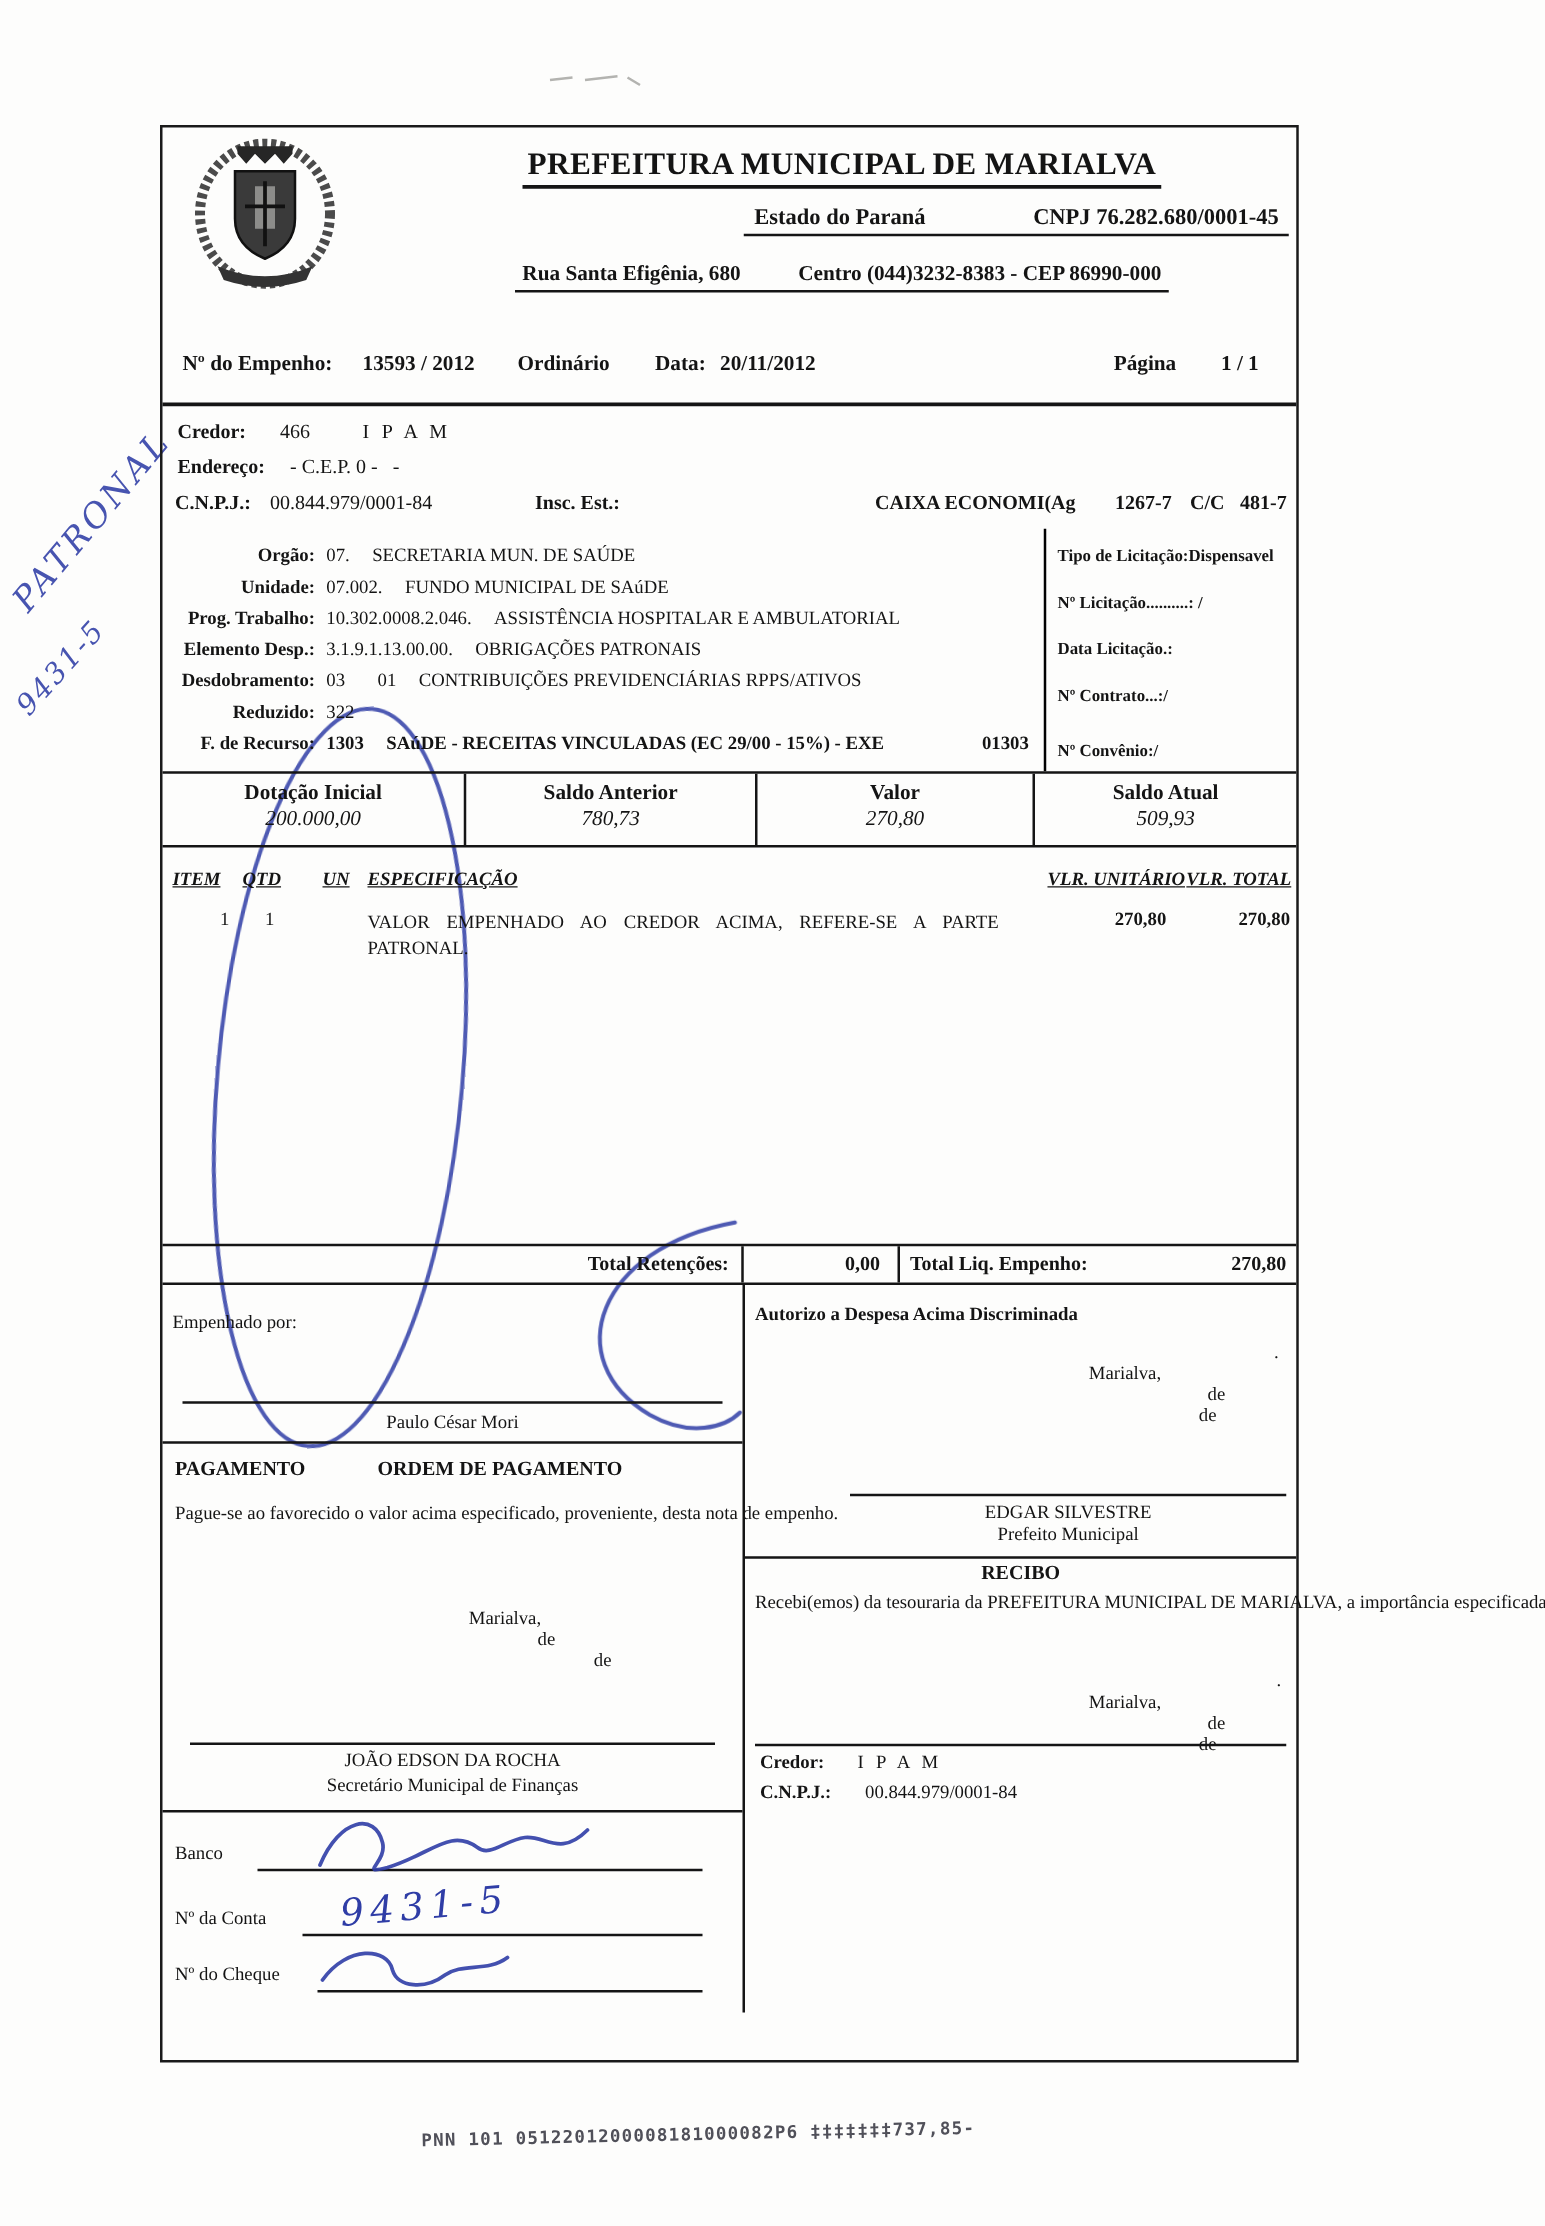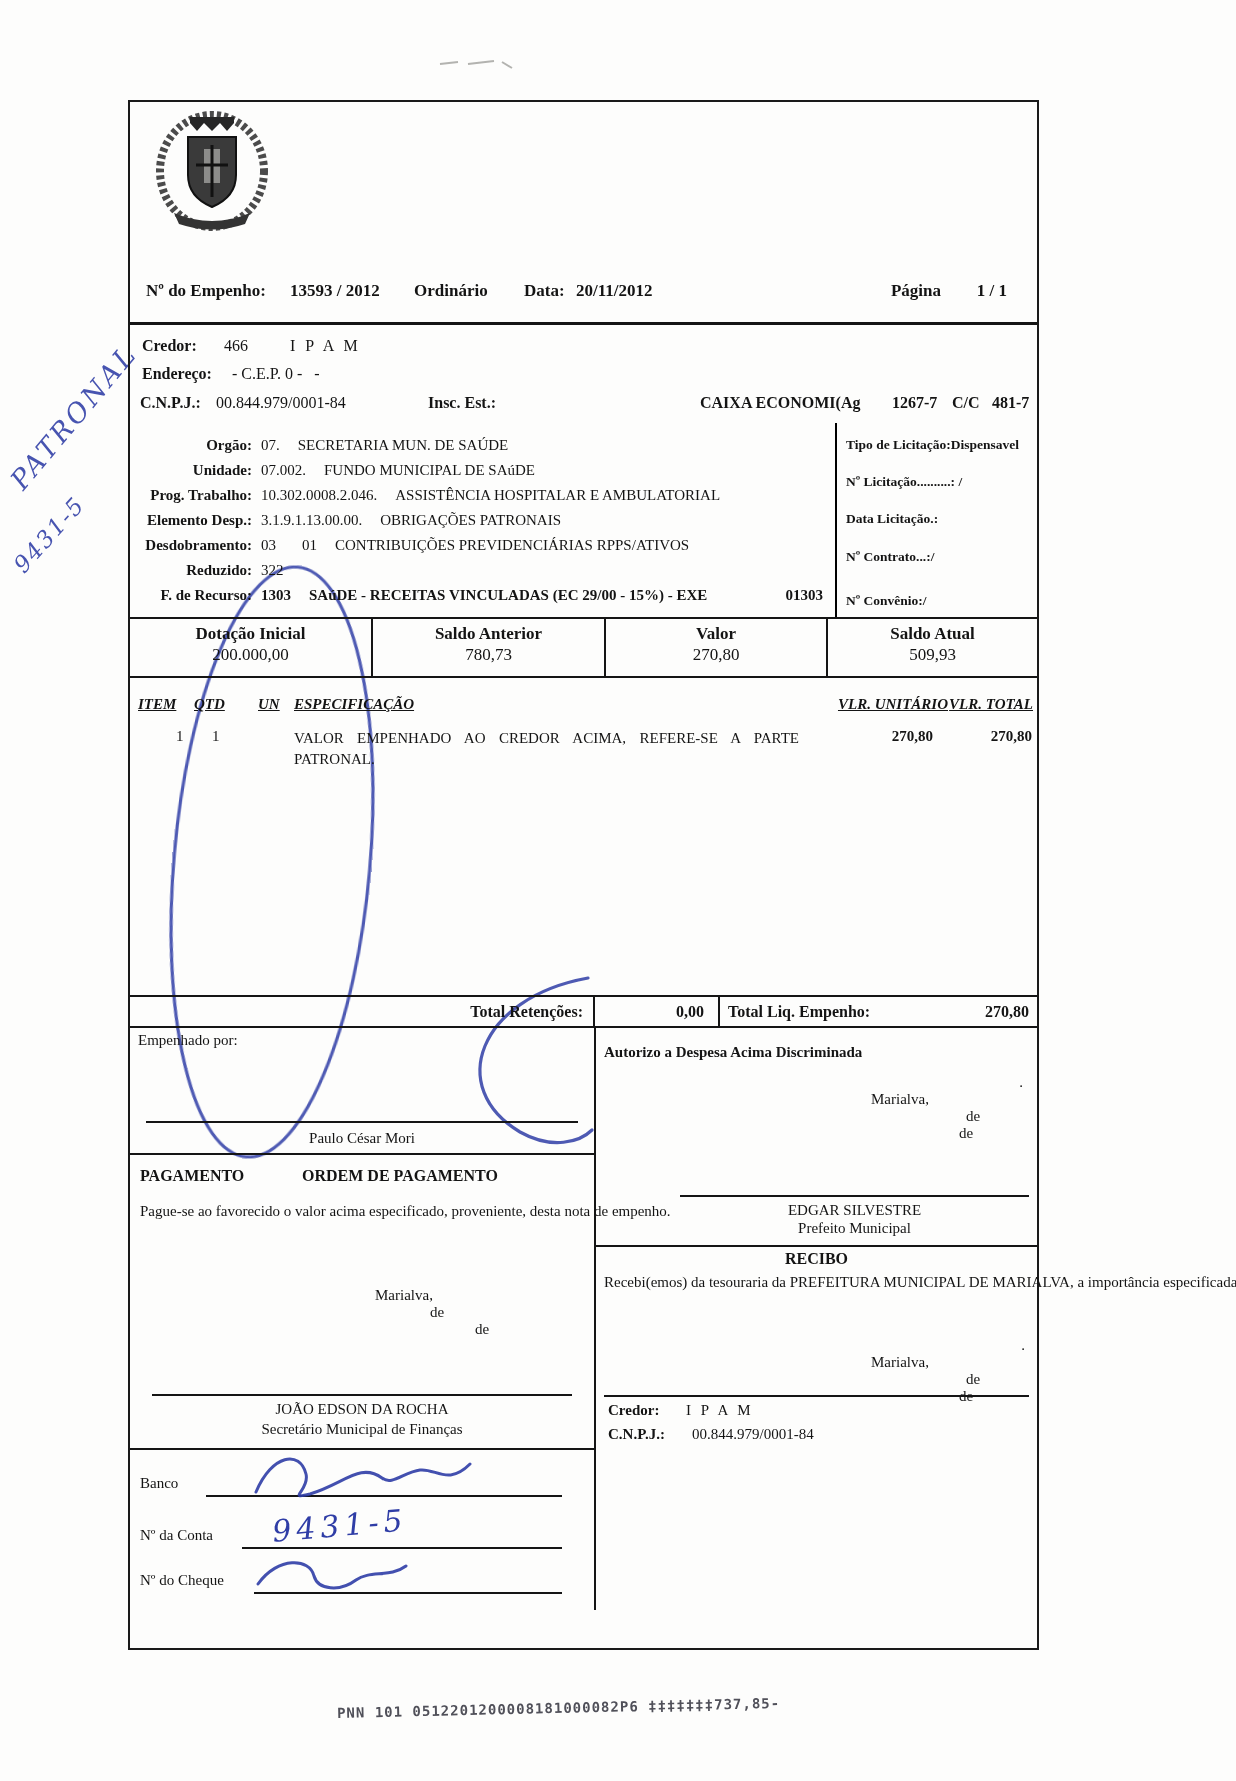--- a/index.html
+++ b/index.html
@@ -58,21 +58,21 @@
             font-size:13.5px;font-weight:bold;}
   .cl-right div{position:absolute;left:9px;white-space:pre;}
   .lic1{top:14px;} .lic2{top:51px;} .lic3{top:88px;} .lic4{top:126px;} .lic5{top:170px;}
 
   
   .sec-dotacao{height:59px;border-top:2px solid #151515;display:flex;text-align:center;}
   .dot-col{box-sizing:border-box;padding-top:5px;}
   .dot-col + .dot-col{border-left:2px solid #151515;}
   .dc1{width:241px;} .dc2{width:233px;} .dc3{width:222px;} .dc4{flex:1;}
   .dot-label{font-weight:bold;font-size:17px;}
-  .dot-value{font-size:17px;margin-top:1px;}
+  .dot-value{font-size:17px;margin-top:1px;font-style:italic;}
 
   
   .sec-itens{height:319px;border-top:2px solid #151515;font-size:15px;}
   .sec-itens .abs{position:absolute;}
   .it-h{top:18px;font-weight:bold;font-style:italic;text-decoration:underline;}
   .ih-item{left:8px;} .ih-qtd{left:64px;} .ih-un{left:128px;} .ih-esp{left:164px;}
   .ih-vu{right:89px;} .ih-vt{right:4px;}
   .it-item{left:46px;top:50px;} .it-qtd{left:82px;top:50px;}
   .it-espec{left:164px;top:50px;width:505px;text-align:justify;line-height:21px;}
   .it-vu{right:104px;top:50px;font-weight:bold;}
@@ -88,21 +88,21 @@
   .tt-c3{flex:1;display:flex;justify-content:space-between;padding:0 8px;}
 
   
   .sec-bottom{height:582px;display:flex;}
   .b-left{width:466px;border-right:2px solid #151515;box-sizing:border-box;}
   .b-right{flex:1;}
   .bx{position:relative;box-sizing:border-box;font-size:15px;}
   .bx + .bx{border-top:2px solid #151515;}
   .bx .abs{position:absolute;white-space:pre;}
   .bx-empenhado{height:125px;}
-  .emp-label{left:8px;top:4px;}
+  .emp-label{left:8px;top:22px;}
   .sigline{position:absolute;border-bottom:2px solid #151515;}
   .sl-emp{left:16px;right:16px;bottom:30px;}
   .ctr{text-align:center;left:0;right:0;}
   .emp-nome{bottom:6px;}
   .bx-pagamento{height:295px;}
   .pg-t{left:10px;top:12px;font-weight:bold;font-size:16px;}
   .pg-st{left:172px;top:12px;font-weight:bold;font-size:16px;}
   .pg-text{left:10px;right:16px;top:46px;text-align:justify;line-height:21px;white-space:normal;}
   .pg-city{left:200px;top:115px;}
   .gap1{margin-left:55px;} .gap2{margin-left:100px;}
@@ -168,20 +168,31 @@
 
     <div class="sec sec-header">
       <svg class="logo" viewBox="0 0 136 126" xmlns="http://www.w3.org/2000/svg">
         <ellipse cx="68" cy="64" rx="52" ry="56" fill="none" stroke="#2b2b2b" stroke-width="8" stroke-dasharray="4 3" opacity="0.85"></ellipse>
         <path d="M46 16 l7 8 7-8 8 8 8-8 7 8 7-8 v-6 h-44 z" fill="#262626"></path>
         <path d="M44 30 h48 v38 q0 22 -24 32 q-24 -10 -24 -32 z" fill="#3a3a3a" stroke="#111" stroke-width="2"></path>
         <rect x="60" y="42" width="16" height="34" fill="#cfcfcc" opacity="0.55"></rect>
         <path d="M52 58 h32 M68 38 v52" stroke="#111" stroke-width="3"></path>
         <path d="M30 106 q38 16 76 0 l-5 11 q-33 11 -66 0 z" fill="#333"></path>
       </svg>
+      <div class="header-text">
+        <span class="h-org">PREFEITURA MUNICIPAL DE MARIALVA</span>
+        <div class="h-row2">
+          <span>Estado do Paraná</span>
+          <span>CNPJ 76.282.680/0001-45</span>
+        </div>
+        <div class="h-row3">
+          <span>Rua Santa Efigênia, 680</span>
+          <span>Centro  (044)3232-8383  -  CEP 86990-000</span>
+        </div>
+      </div>
     </div>
 
 
     <div class="sec sec-emp">
       <span class="e-label">Nº do Empenho:</span>
       <span class="e-num">13593 / 2012</span>
       <span class="e-tipo">Ordinário</span>
       <span class="e-dlabel">Data:</span>
       <span class="e-data">20/11/2012</span>
       <span class="e-plabel">Página</span>

